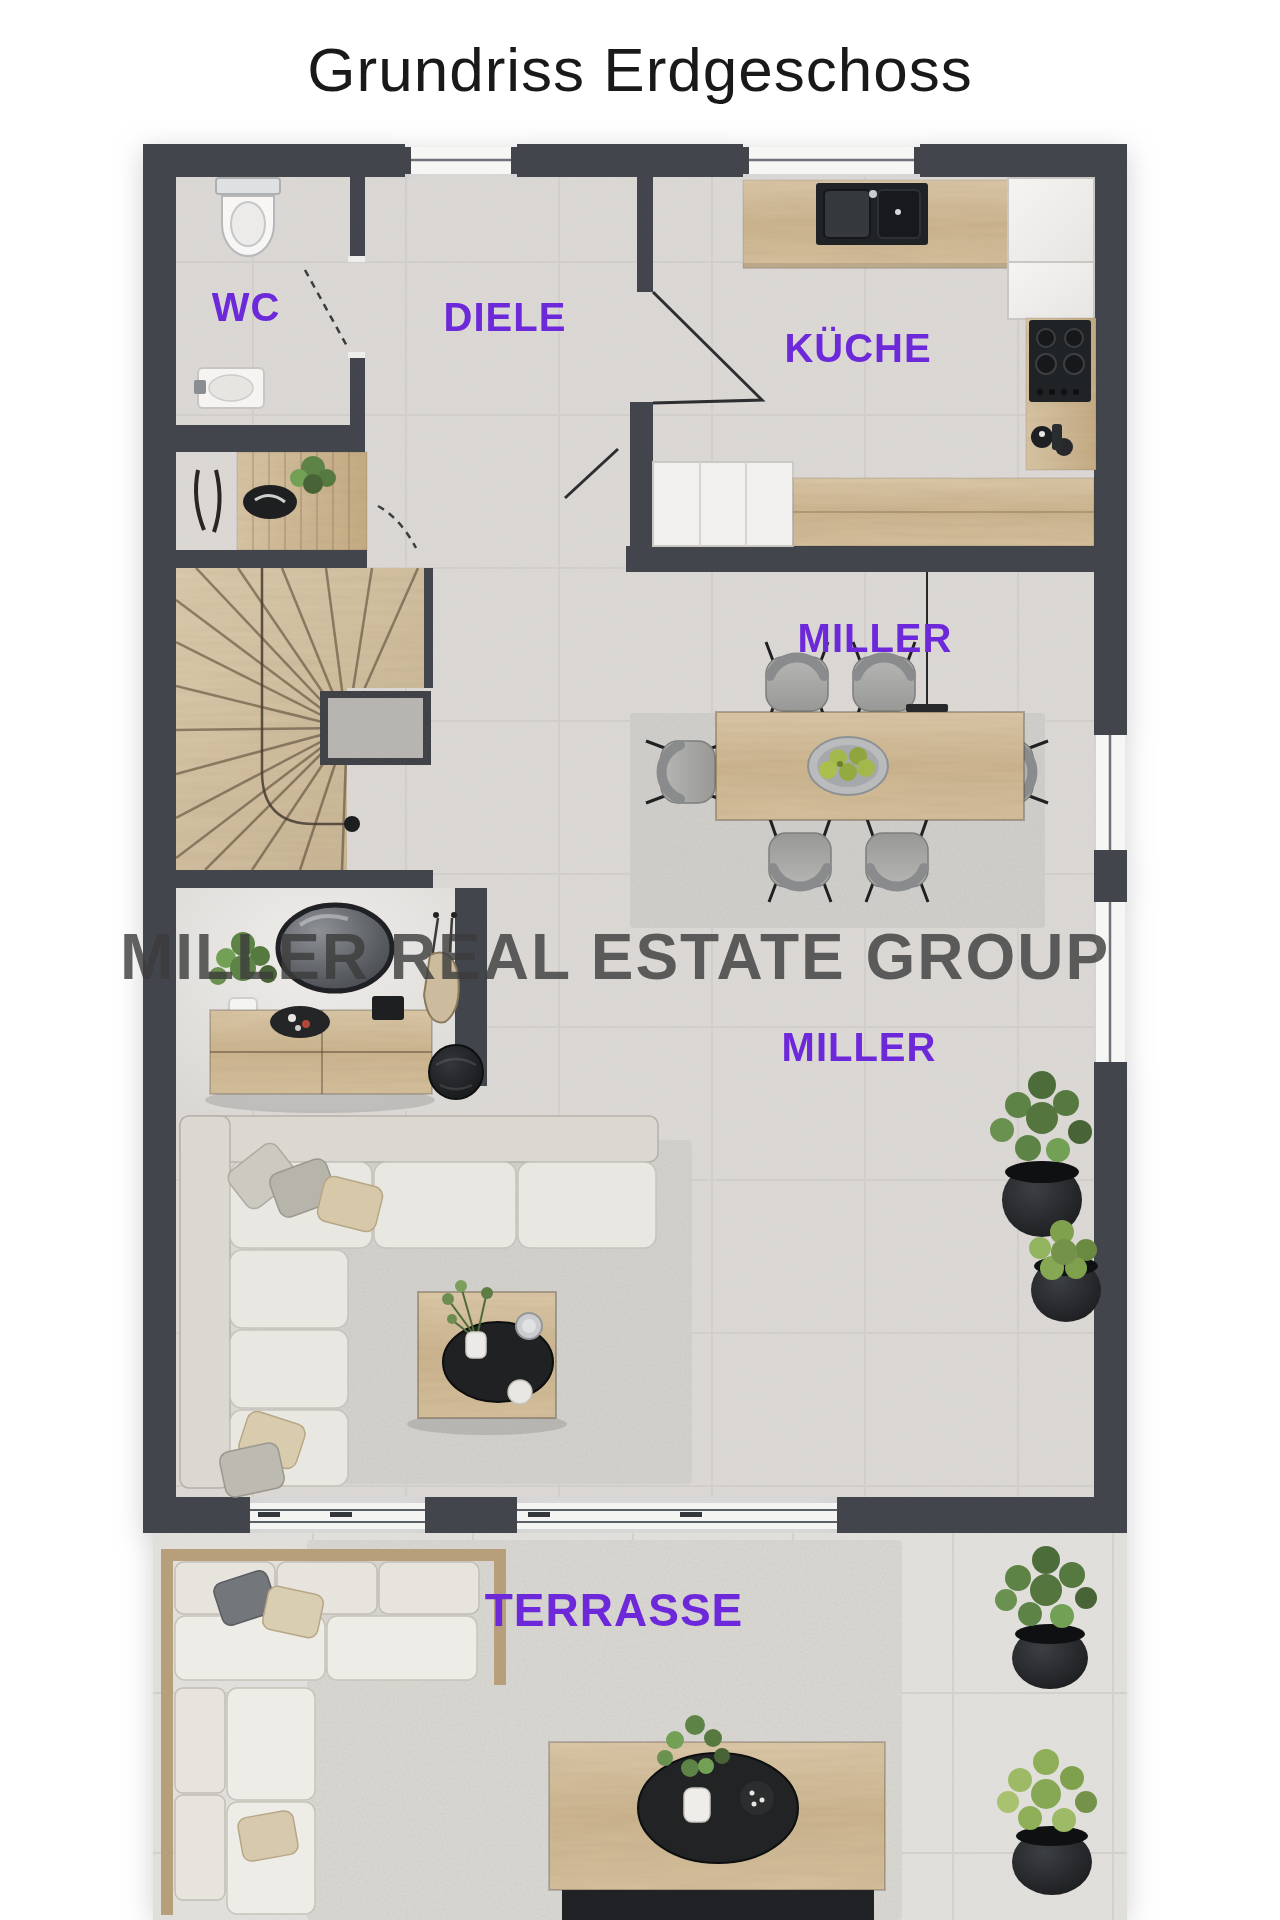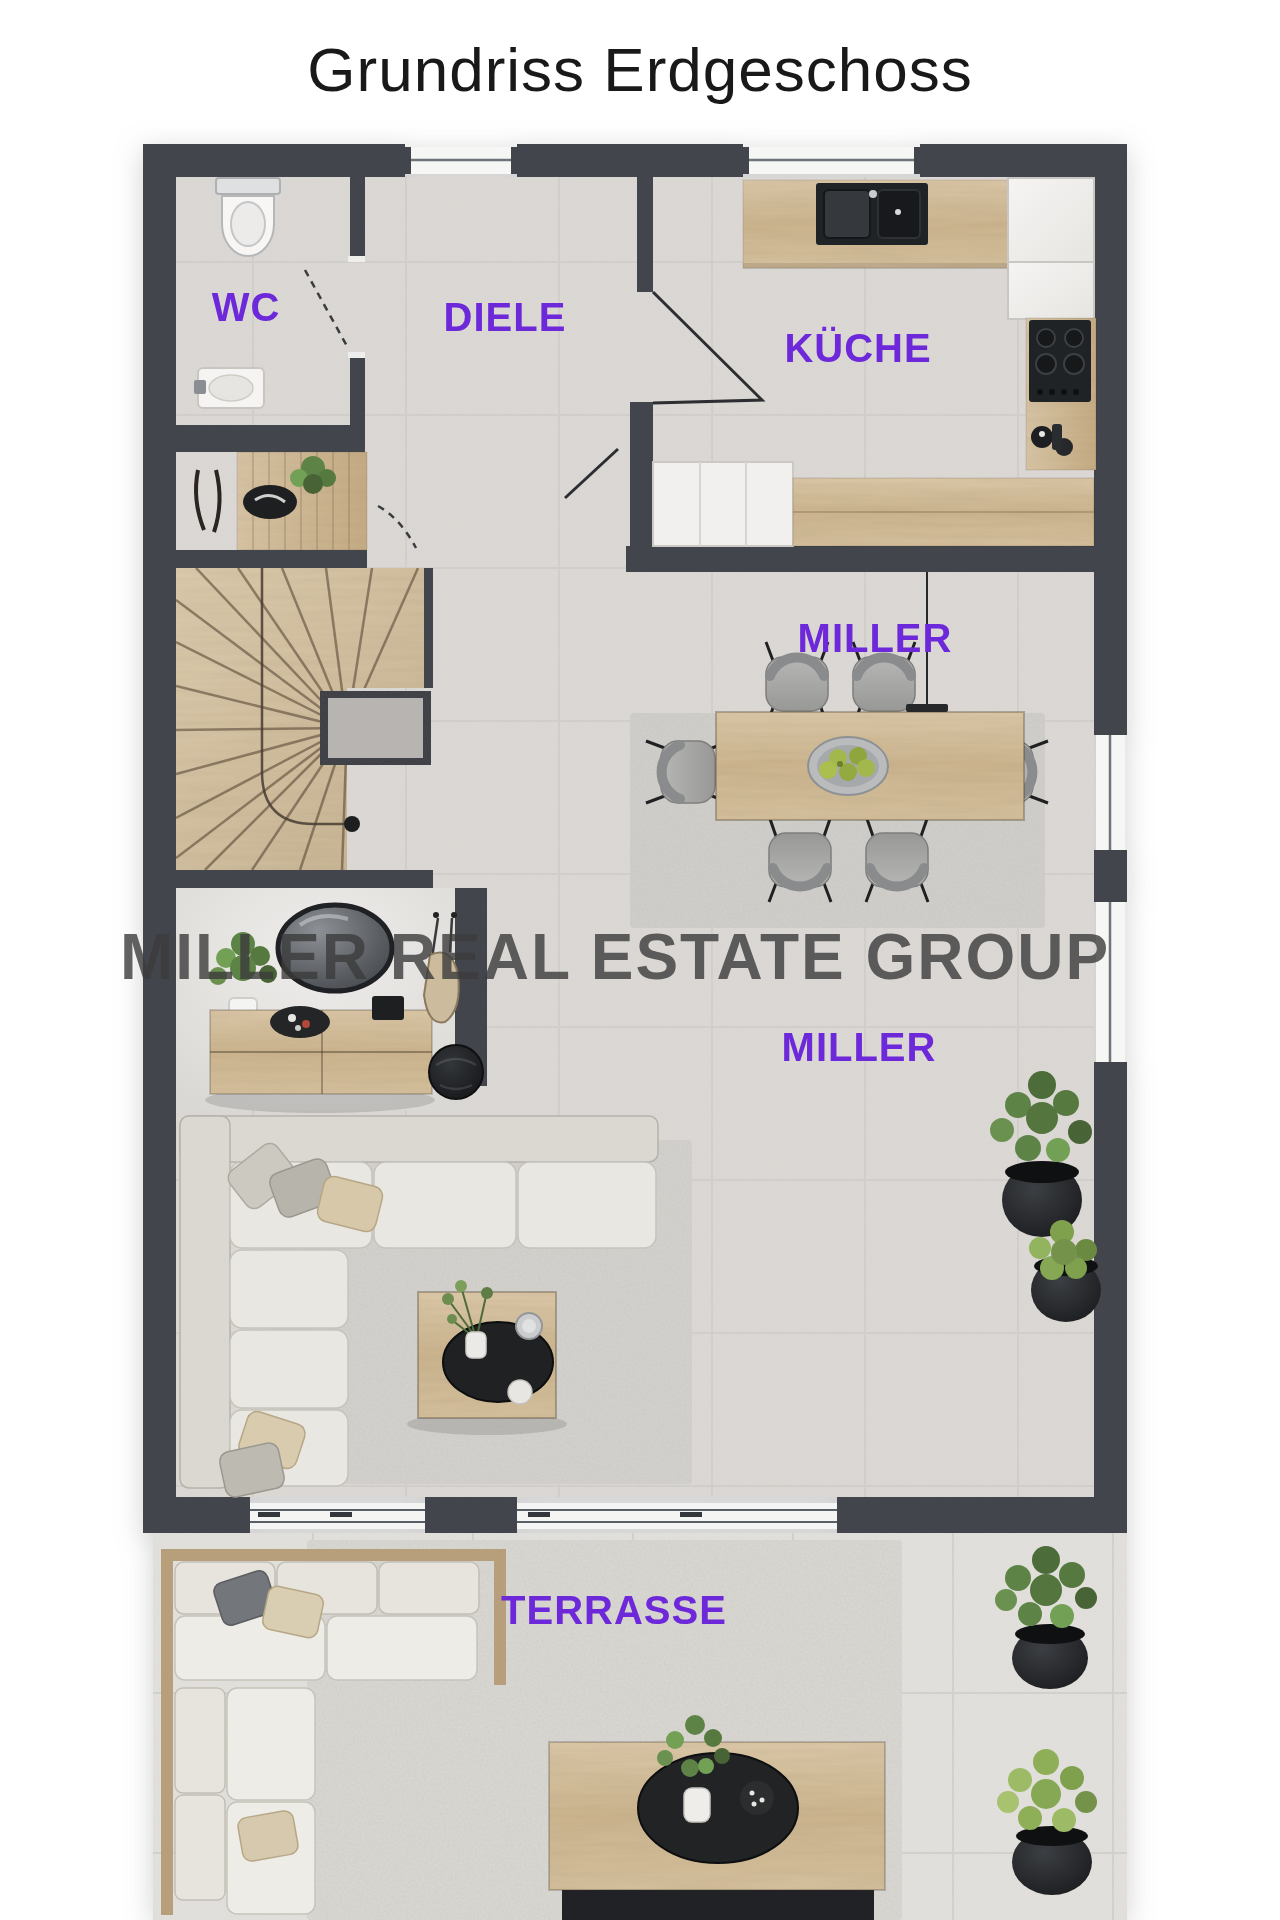--- a/index.html
+++ b/index.html
@@ -15,21 +15,21 @@
   .page-title{
     position:absolute;top:34px;left:0;width:100%;
     text-align:center;font-size:62px;font-weight:300;
     letter-spacing:1px;color:#191919;z-index:3;
   }
   .room-label{
     position:absolute;transform:translate(-50%,-50%);
     font-size:40px;font-weight:700;letter-spacing:1px;
     color:#6d28d9;white-space:nowrap;z-index:3;
   }
-  .room-label.small{font-size:40px;text-align:right;}
+  .room-label.small{font-size:46px;text-align:right;}
   .watermark{
     position:absolute;left:115px;top:920px;width:1000px;
     text-align:center;font-size:64px;font-weight:700;
     letter-spacing:2px;color:#3c3c3c;opacity:0.8;
     white-space:nowrap;z-index:4;
   }
 </style>
 </head>
 <body>
 

